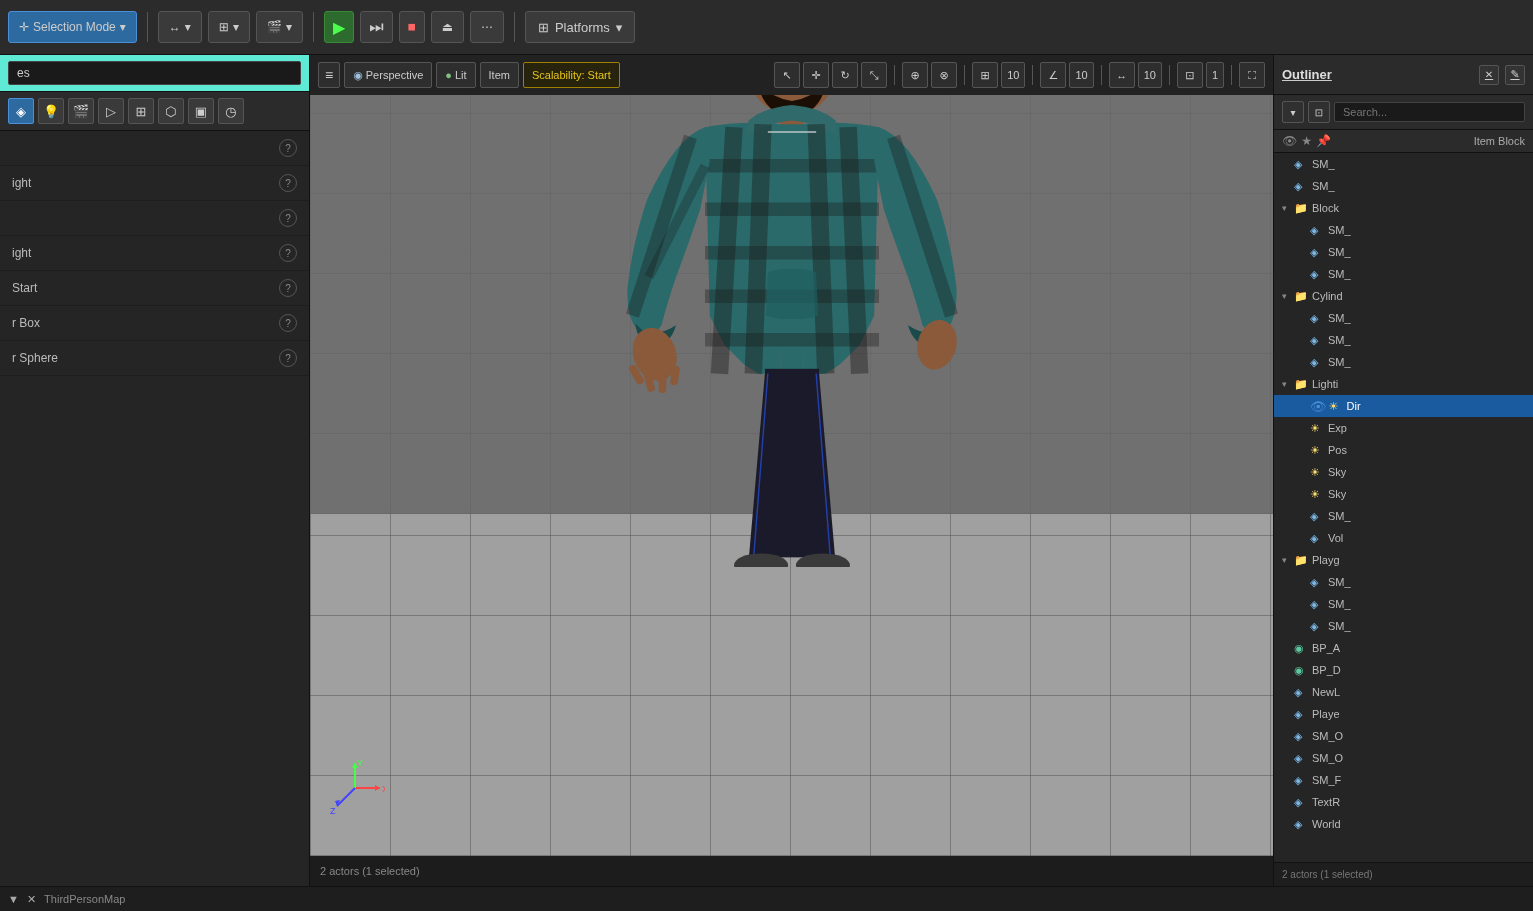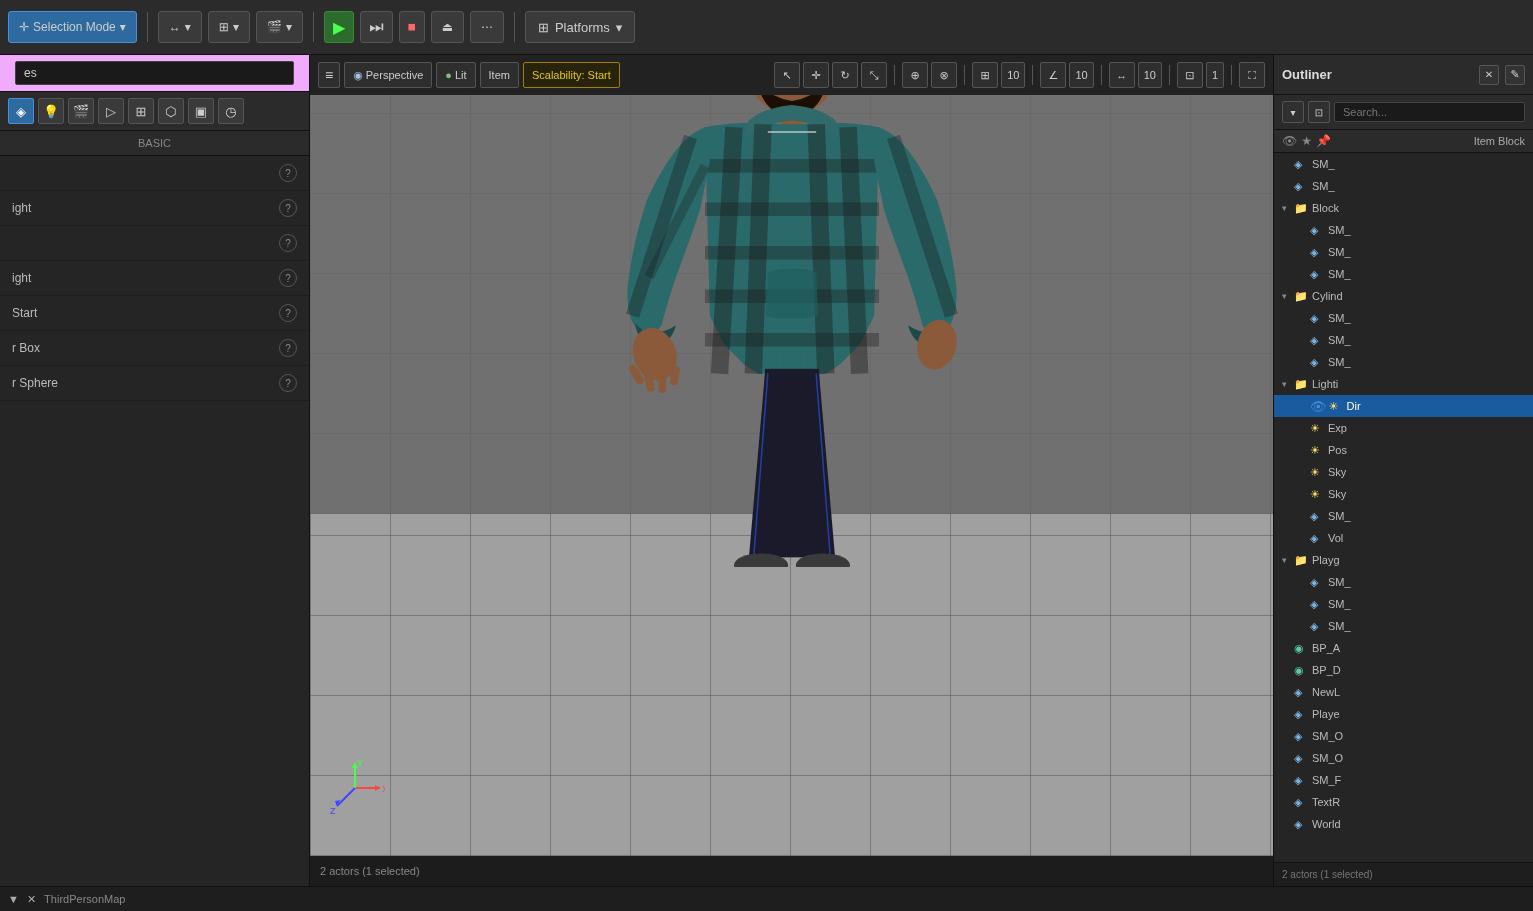--- a/index.html
+++ b/index.html
@@ -79,22 +79,22 @@
     
     #left-panel {
       width: 310px;
       background: #252525;
       display: flex;
       flex-direction: column;
       border-right: 1px solid #111;
       flex-shrink: 0;
     }
     #search-bar {
-      padding: 6px 15px;
-      background: #f0abfc;
+      padding: 6px 8px;
+      background: #5eead4;
       border-bottom: 1px solid #111;
     }
     #search-bar input {
       width: 100%;
       background: #1a1a1a;
       border: 1px solid #444;
       color: #ccc;
       padding: 4px 8px;
       border-radius: 2px;
       font-size: 12px;
@@ -304,20 +304,21 @@
       flex-shrink: 0;
     }
     #outliner-header {
       height: 40px;
       background: #2b2b2b;
       border-bottom: 1px solid #111;
       display: flex;
       align-items: center;
       padding: 0 8px;
       gap: 6px;
+      text-decoration: underline;
     }
     #outliner-title {
       font-size: 13px;
       color: #ddd;
       font-weight: 600;
       flex: 1;
     }
     #outliner-search-row {
       padding: 6px 8px;
       background: #2b2b2b;
@@ -457,23 +458,20 @@
     </div>
     <div id="icon-toolbar">
       <button class="icon-btn active" title="Basic Shapes">◈</button>
       <button class="icon-btn" title="Lights">💡</button>
       <button class="icon-btn" title="Cinematic">🎬</button>
       <button class="icon-btn" title="Visual Effects">▷</button>
       <button class="icon-btn" title="Geometry">⊞</button>
       <button class="icon-btn" title="Volumes">⬡</button>
       <button class="icon-btn" title="All Classes">▣</button>
       <button class="icon-btn" title="Recently Used">◷</button>
-    </div>
-    <div id="basic-label">
-      <span>BASIC</span>
     </div>
     <div id="place-items-list">
       <div class="place-item">
         <span class="place-item-name"></span>
         <span class="place-item-info">?</span>
       </div>
       <div class="place-item">
         <span class="place-item-name">ight</span>
         <span class="place-item-info">?</span>
       </div>

